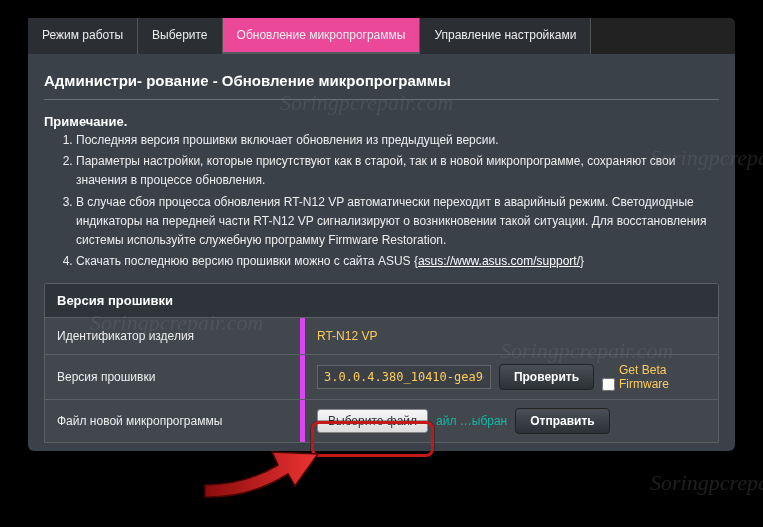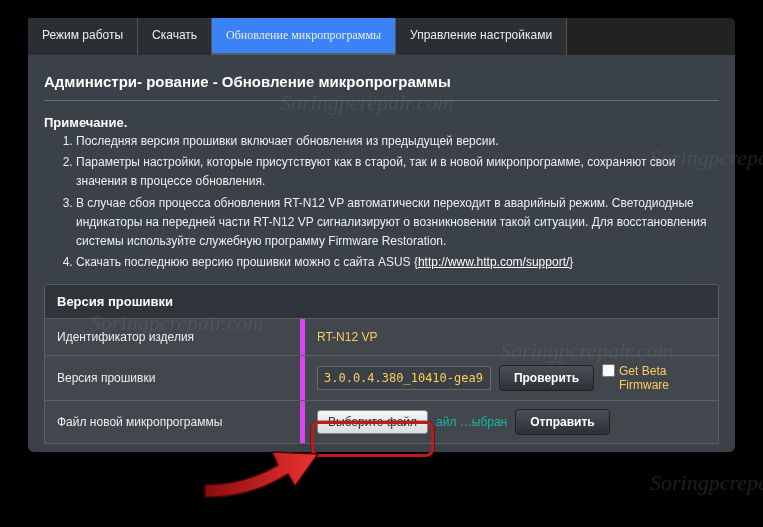--- a/index.html
+++ b/index.html
@@ -27,23 +27,22 @@
   .tab {
     padding: 10px 14px;
     color: #eee;
     font-size: 12px;
     cursor: pointer;
     border-right: 1px solid #555;
     background: #2b2f33;
     text-align: center;
   }
   .tab.active {
-    background: #3b82f6;
+    background: #ec4899;
     border-bottom: 2px solid #555b61;
-    font-family: Liberation Serif, serif;
   }
   .content {
     padding: 18px 16px 8px 16px;
   }
   .page-title {
     color: #fff;
     font-size: 15px;
     font-weight: bold;
     margin-bottom: 8px;
   }
@@ -139,21 +138,21 @@
     cursor: pointer;
   }
   .file-btn-highlight {
     position: absolute;
     border: 3px solid #c21818;
     border-radius: 8px;
     pointer-events: none;
     box-shadow: 0 0 0 1px rgba(0,0,0,.3);
   }
   .file-status { color: #14b8a6; font-size: 12px; }
-  .chk-label { color: #ffcc5a; font-size: 12px; display:flex; align-items:flex-start; gap:4px; }
+  .chk-label { color: #ffcc5a; font-size: 12px; display:flex; align-items:flex-end; gap:4px; }
   .watermark {
     position: absolute;
     color: rgba(120,125,130,0.25);
     font-family: "Comic Sans MS", cursive;
     font-size: 22px;
     font-style: italic;
     pointer-events: none;
     user-select: none;
     white-space: nowrap;
   }
@@ -161,36 +160,36 @@
     position: absolute;
     pointer-events: none;
   }
 </style>
 </head>
 <body>
 
 <div class="panel">
   <div class="tabs">
     <div class="tab">Режим работы</div>
-    <div class="tab">Скачать</div>
+    <div class="tab">Выберите</div>
     <div class="tab active">Обновление микропрограммы</div>
     <div class="tab">Управление настройками</div>
   </div>
 
   <div class="content">
     <div class="page-title">Администри- рование - Обновление микропрограммы</div>
     <hr class="divider">
 
     <div class="note-title">Примечание.</div>
     <ol>
       <li>Последняя версия прошивки включает обновления из предыдущей версии.</li>
       <li>Параметры настройки, которые присутствуют как в старой, так и в новой микропрограмме, сохраняют свои значения в процессе обновления.</li>
       <li>В случае сбоя процесса обновления RT-N12 VP автоматически переходит в аварийный режим. Светодиодные индикаторы на передней части RT-N12 VP сигнализируют о возникновении такой ситуации. Для восстановления системы используйте служебную программу Firmware Restoration.</li>
       <li>
-        <span>Скачать последнюю версию прошивки можно с сайта ASUS {</span><a class="link">http://www.http.com/support/</a><span>}</span>
+        <span>Скачать последнюю версию прошивки можно с сайта ASUS {</span><a class="link">asus://www.asus.com/support/</a><span>}</span>
       </li>
     </ol>
 
     <div class="section">
       <div class="section-header">Версия прошивки</div>
 
       <div class="row">
         <div class="cell-label">Идентификатор изделия</div>
         <div class="cell-value">RT-N12 VP</div>
       </div>

